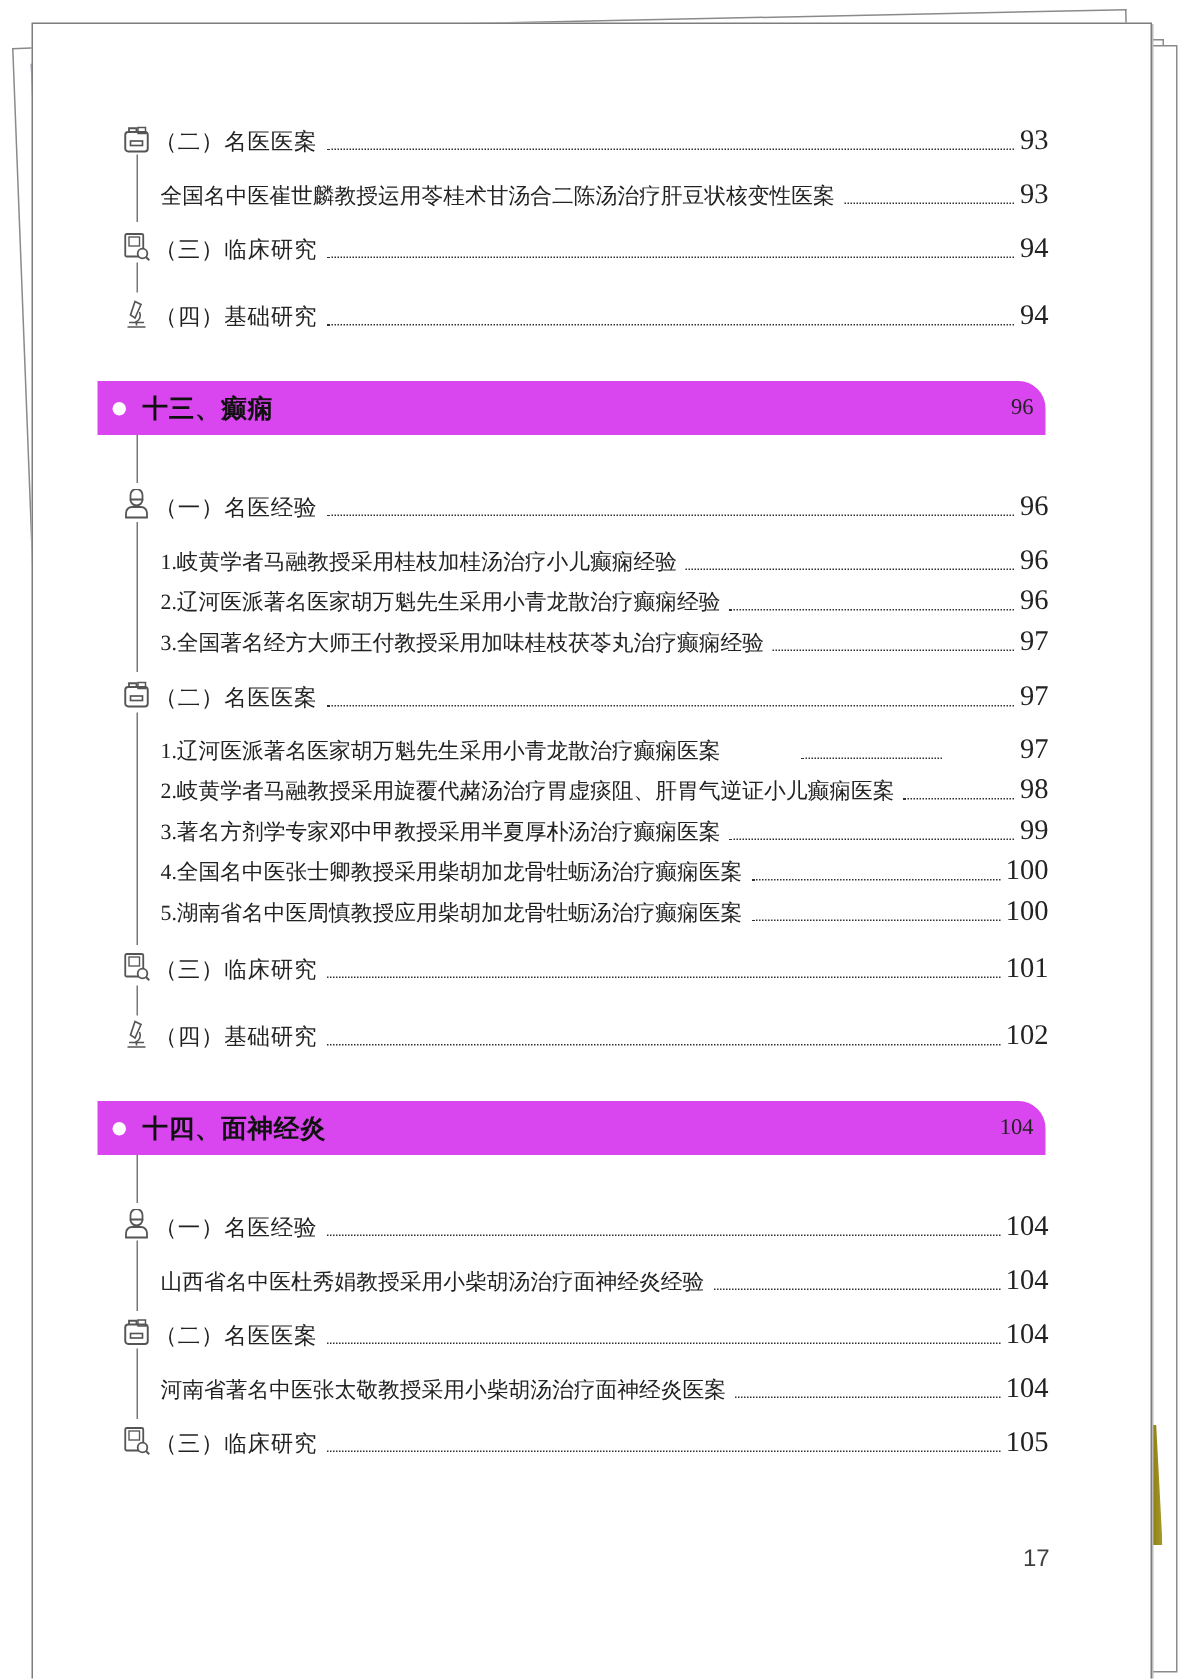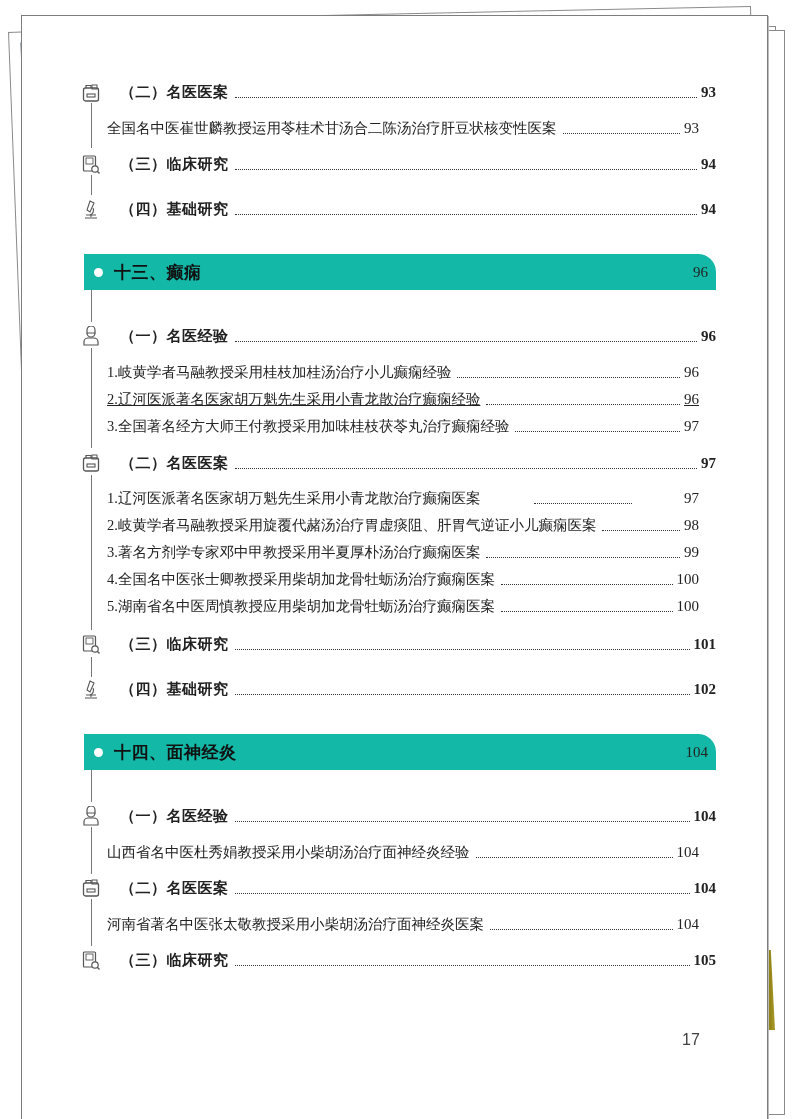--- a/index.html
+++ b/index.html
@@ -36,29 +36,29 @@
     box-shadow: 1px 1px 0 #bbb;
   }
   .row {
     position:absolute; display:flex; align-items:baseline; white-space:nowrap;
   }
   .row .lbl { flex:0 0 auto; }
   .row .dots {
     flex:1 1 auto; overflow:hidden; margin:0 4px 0 6px;
     border-bottom:1.4px dotted #333; height:0; align-self:center; transform:translateY(5px);
   }
-  .row .pg { flex:0 0 auto; font-family:"Liberation Serif", serif; font-size:15px; }
-
-  .sub { left:103px; width:596px; font-size:15px; font-family:"DejaVu Sans", sans-serif; font-weight:700;margin-left:17px; }
+  .row .pg { flex:0 0 auto; font-family:"Liberation Serif", serif; font-size:19px; }
+
+  .sub { left:103px; width:596px; font-size:15px; font-family:"DejaVu Sans", sans-serif; font-weight:400; }
   .sub .lbl { letter-spacing:0.5px; }
   .item { left:107px; width:592px; font-size:14.5px; font-family:"Liberation Serif", "DejaVu Serif", serif; }
 
   .chapter {
-    position:absolute; left:84px; width:632px; height:36px;
-    background:#14b8a6; border-top-right-radius:18px;
+    position:absolute; left:65px; width:632px; height:36px;
+    background:#d946ef; border-top-right-radius:18px;
   }
   .chapter .dot { position:absolute; left:10px; top:14px; width:9px; height:9px; border-radius:50%; background:#fff; }
   .chapter .ttl { position:absolute; left:30px; top:7px; font-family:"DejaVu Sans", sans-serif; font-weight:bold; font-size:17px; color:#111; letter-spacing:0.5px; }
   .chapter .pg { position:absolute; right:8px; top:10px; font-family:"Liberation Serif", serif; font-size:15px; }
 
   .vline { position:absolute; width:1px; background:#777; }
   .icon { position:absolute; width:18px; height:20px; }
   .icon svg { width:18px; height:20px; }
 
   .pagenum { position:absolute; left:682px; top:1031px; font-family:"Liberation Sans", sans-serif; font-size:16px; color:#404040; }
@@ -147,21 +147,21 @@
 <div class="row sub" style="top:327px;">
   <span class="lbl">（一）名医经验</span>
     <span class="dots"></span>
     <span class="pg">96</span>
 </div>
 <div class="row item" style="top:363px;">
   <span class="lbl">1.岐黄学者马融教授采用桂枝加桂汤治疗小儿癫痫经验</span>
     <span class="dots"></span>
     <span class="pg">96</span>
 </div>
-<div class="row item" style="top:390px;text-decoration:underline;">
+<div class="row item" style="top:390px;">
   <span class="lbl">2.辽河医派著名医家胡万魁先生采用小青龙散治疗癫痫经验</span>
     <span class="dots"></span>
     <span class="pg">96</span>
 </div>
 <div class="row item" style="top:417px;">
   <span class="lbl">3.全国著名经方大师王付教授采用加味桂枝茯苓丸治疗癫痫经验</span>
     <span class="dots"></span>
     <span class="pg">97</span>
 </div>
 

